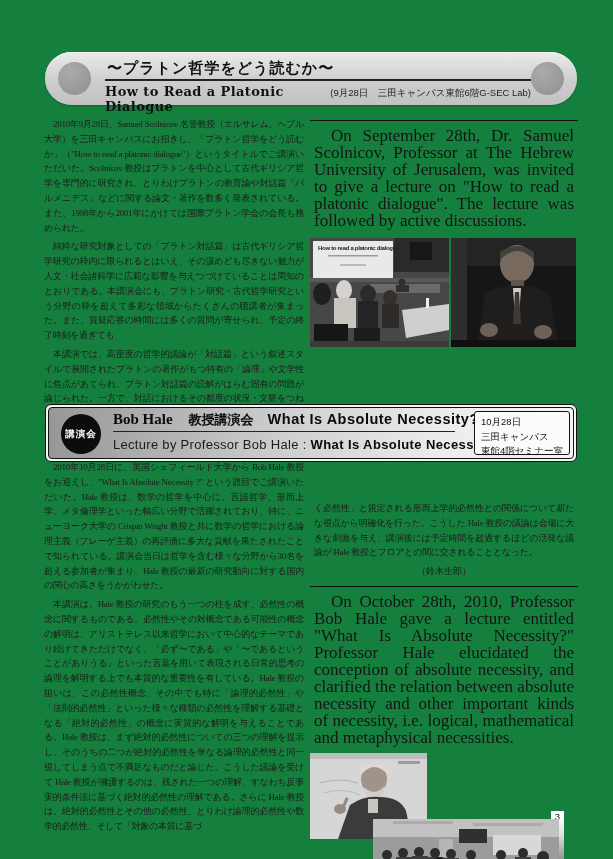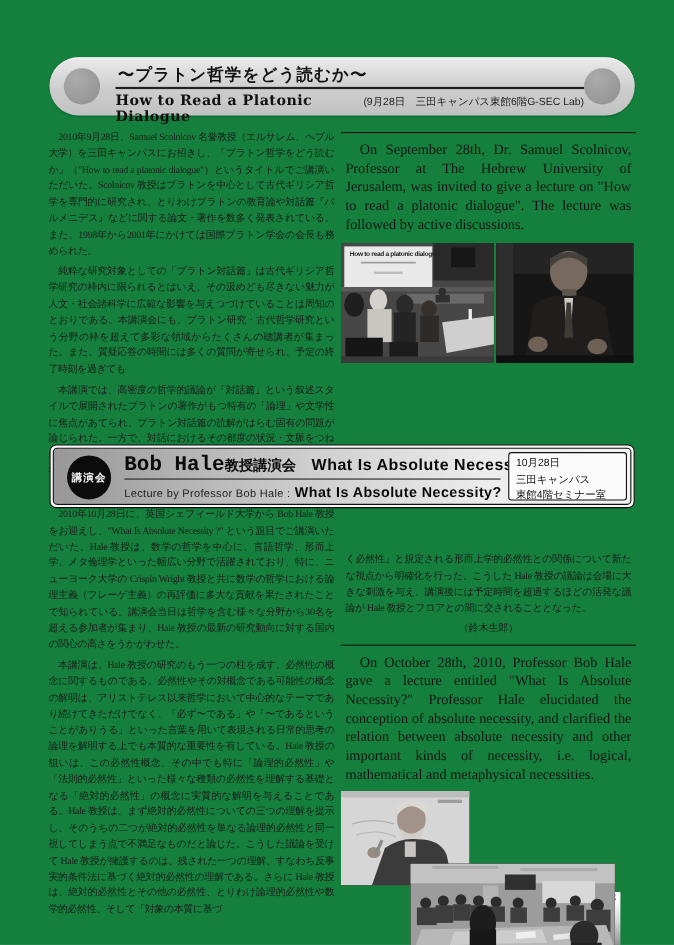--- a/index.html
+++ b/index.html
@@ -44,41 +44,41 @@
     border:1px solid #111;border-radius:4px;
     background:linear-gradient(90deg,#979797,#cfcfcf 45%,#ececec 75%,#f4f4f4);
   }
   .h2-badge{
     position:absolute;left:12px;top:6px;width:40px;height:40px;border-radius:50%;
     background:#0c0c0c;color:#fff;display:flex;align-items:center;justify-content:center;
     font-family:"Liberation Sans",sans-serif;font-size:9.5px;font-weight:bold;letter-spacing:1px;
   }
   .h2-content{position:absolute;left:64px;right:118px;top:3px;}
   .h2-line1{display:flex;align-items:baseline;border-bottom:1px solid #222;padding-bottom:2px;white-space:nowrap;}
-  .h2-name{font-family:Liberation Mono, monospace;font-weight:bold;font-size:19px;color:#0a0a0a;}
-  .h2-title-ja{font-family:"Liberation Sans",sans-serif;font-weight:bold;font-size:13px;margin-left:0;color:#0a0a0a;}
+  .h2-name{font-family:Liberation Serif, serif;font-weight:bold;font-size:15px;color:#0a0a0a;}
+  .h2-title-ja{font-family:"Liberation Sans",sans-serif;font-weight:bold;font-size:13px;margin-left:16px;color:#0a0a0a;}
   .h2-title-q{font-family:"Liberation Sans",sans-serif;font-weight:bold;font-size:14.5px;margin-left:14px;letter-spacing:.5px;color:#0a0a0a;}
   .h2-line2{padding-top:3px;white-space:nowrap;}
-  .h2-sub-prefix{font-family:"Liberation Sans",sans-serif;font-size:10px;color:#1c1c1c;letter-spacing:.3px;}
+  .h2-sub-prefix{font-family:"Liberation Sans",sans-serif;font-size:13px;color:#1c1c1c;letter-spacing:.3px;}
   .h2-sub-bold{font-family:"Liberation Sans",sans-serif;font-weight:bold;font-size:13px;letter-spacing:.4px;color:#0a0a0a;}
   .h2-venue{
-    position:absolute;right:3px;top:3px;bottom:3px;width:108px;box-sizing:border-box;
+    position:absolute;right:3px;top:3px;bottom:3px;width:96px;box-sizing:border-box;
     background:#fbfbfb;border:1.5px solid #111;border-radius:3px;
     font-family:"Liberation Sans",sans-serif;font-size:9.5px;line-height:1.55;
     padding:3px 6px;color:#111;
   }
   
   .col{position:absolute;width:268px;text-align:justify;}
   .ja{font-size:9px;letter-spacing:-.3px;line-height:14.8px;color:#1b1b1b;}
   .ja p{margin:4px;text-indent:1em;}
   .ja p.cont{text-indent:0;}
   .attr-inline{float:right;letter-spacing:0;}
   .attr-block{text-align:center;letter-spacing:0;}
   .divider{border:none;border-top:1.5px solid #111;margin:7px 0 6px;}
-  .en{font-family:"Liberation Serif",serif;font-size:13px;letter-spacing:0;line-height:17px;
+  .en{font-family:"Liberation Serif",serif;font-size:17px;letter-spacing:0;line-height:17px;
       text-align:justify;margin:0;color:#141414;}
   .s1-left{left:40px;top:113px;}
   .s1-right{left:310px;top:113px;}
   .s2-left{left:40px;top:456px;}
   .s2-right{left:310px;top:497px;}
   
   .photos-s1{display:flex;gap:2px;margin-top:9px;}
   .photo{background:#333;overflow:hidden;flex:none;}
   .photo svg{display:block;}
   .photo-a{width:139px;height:109px;}

